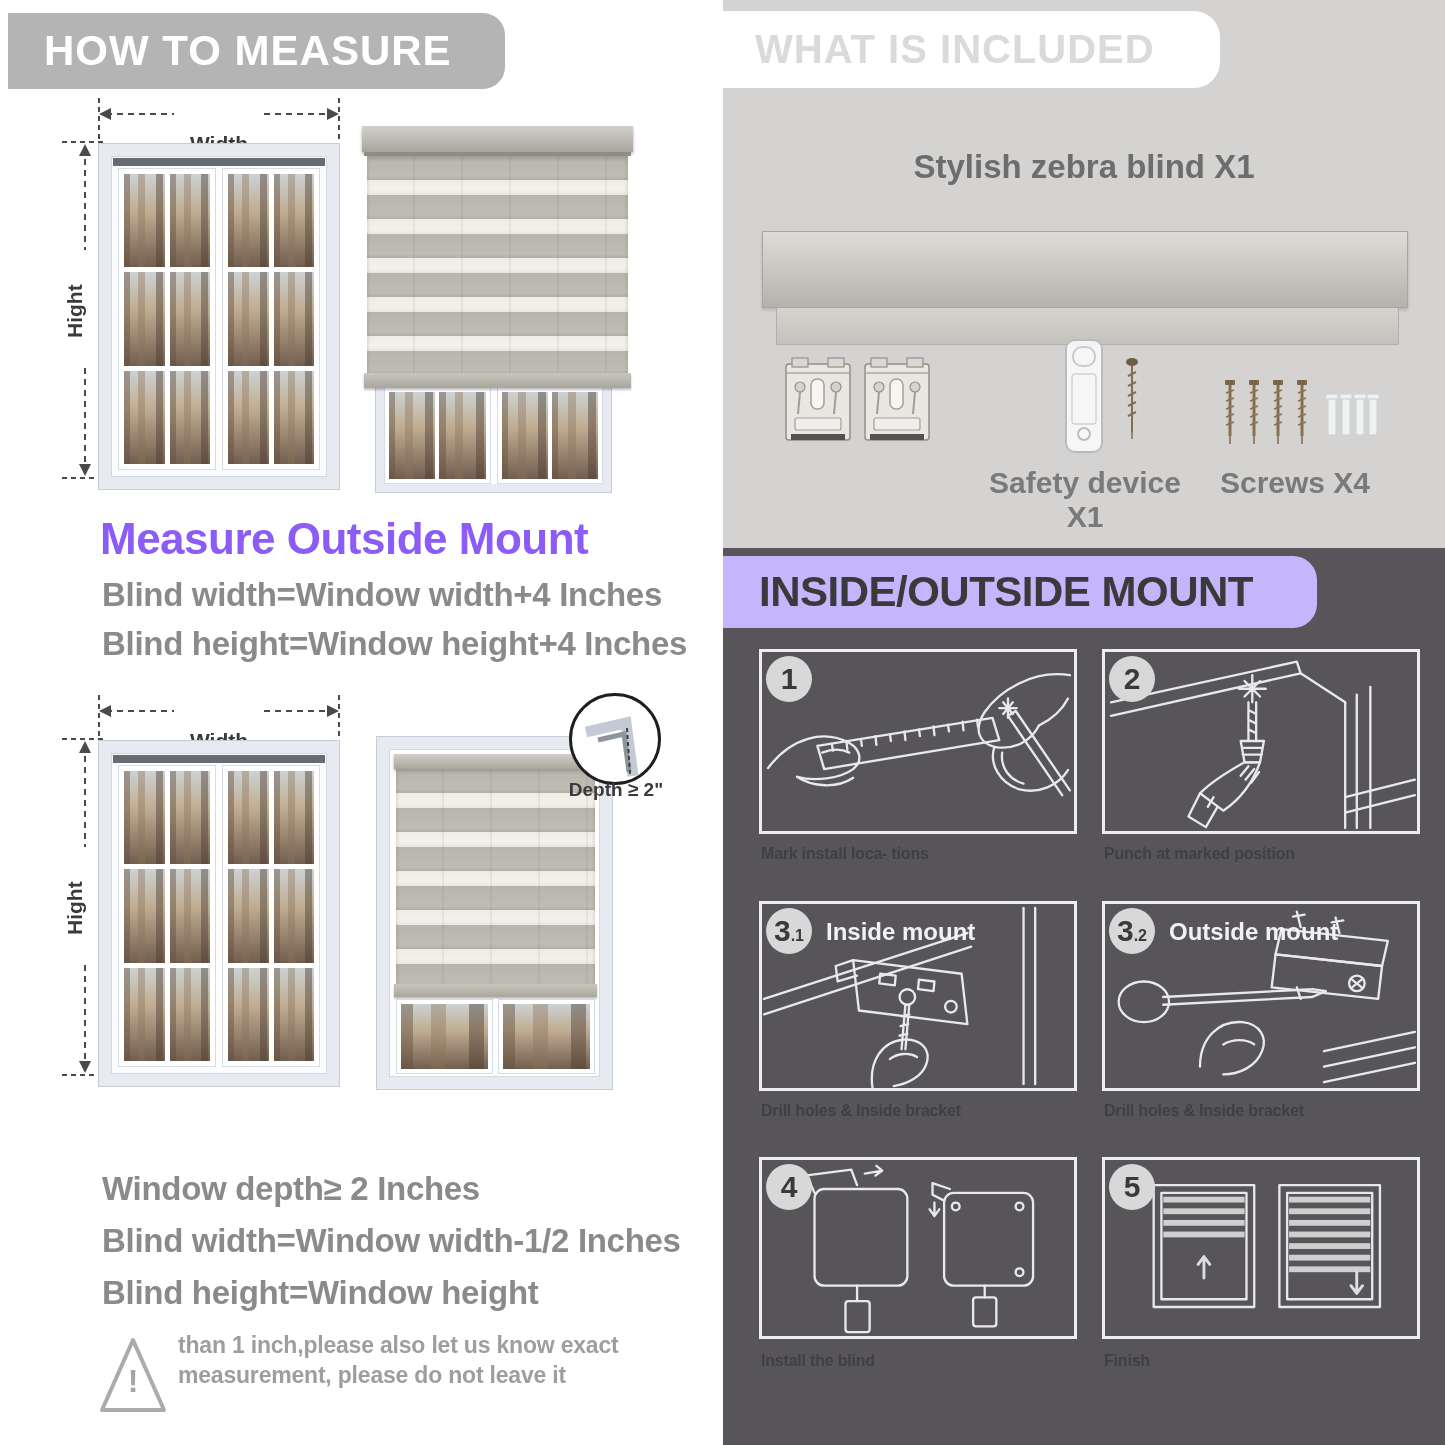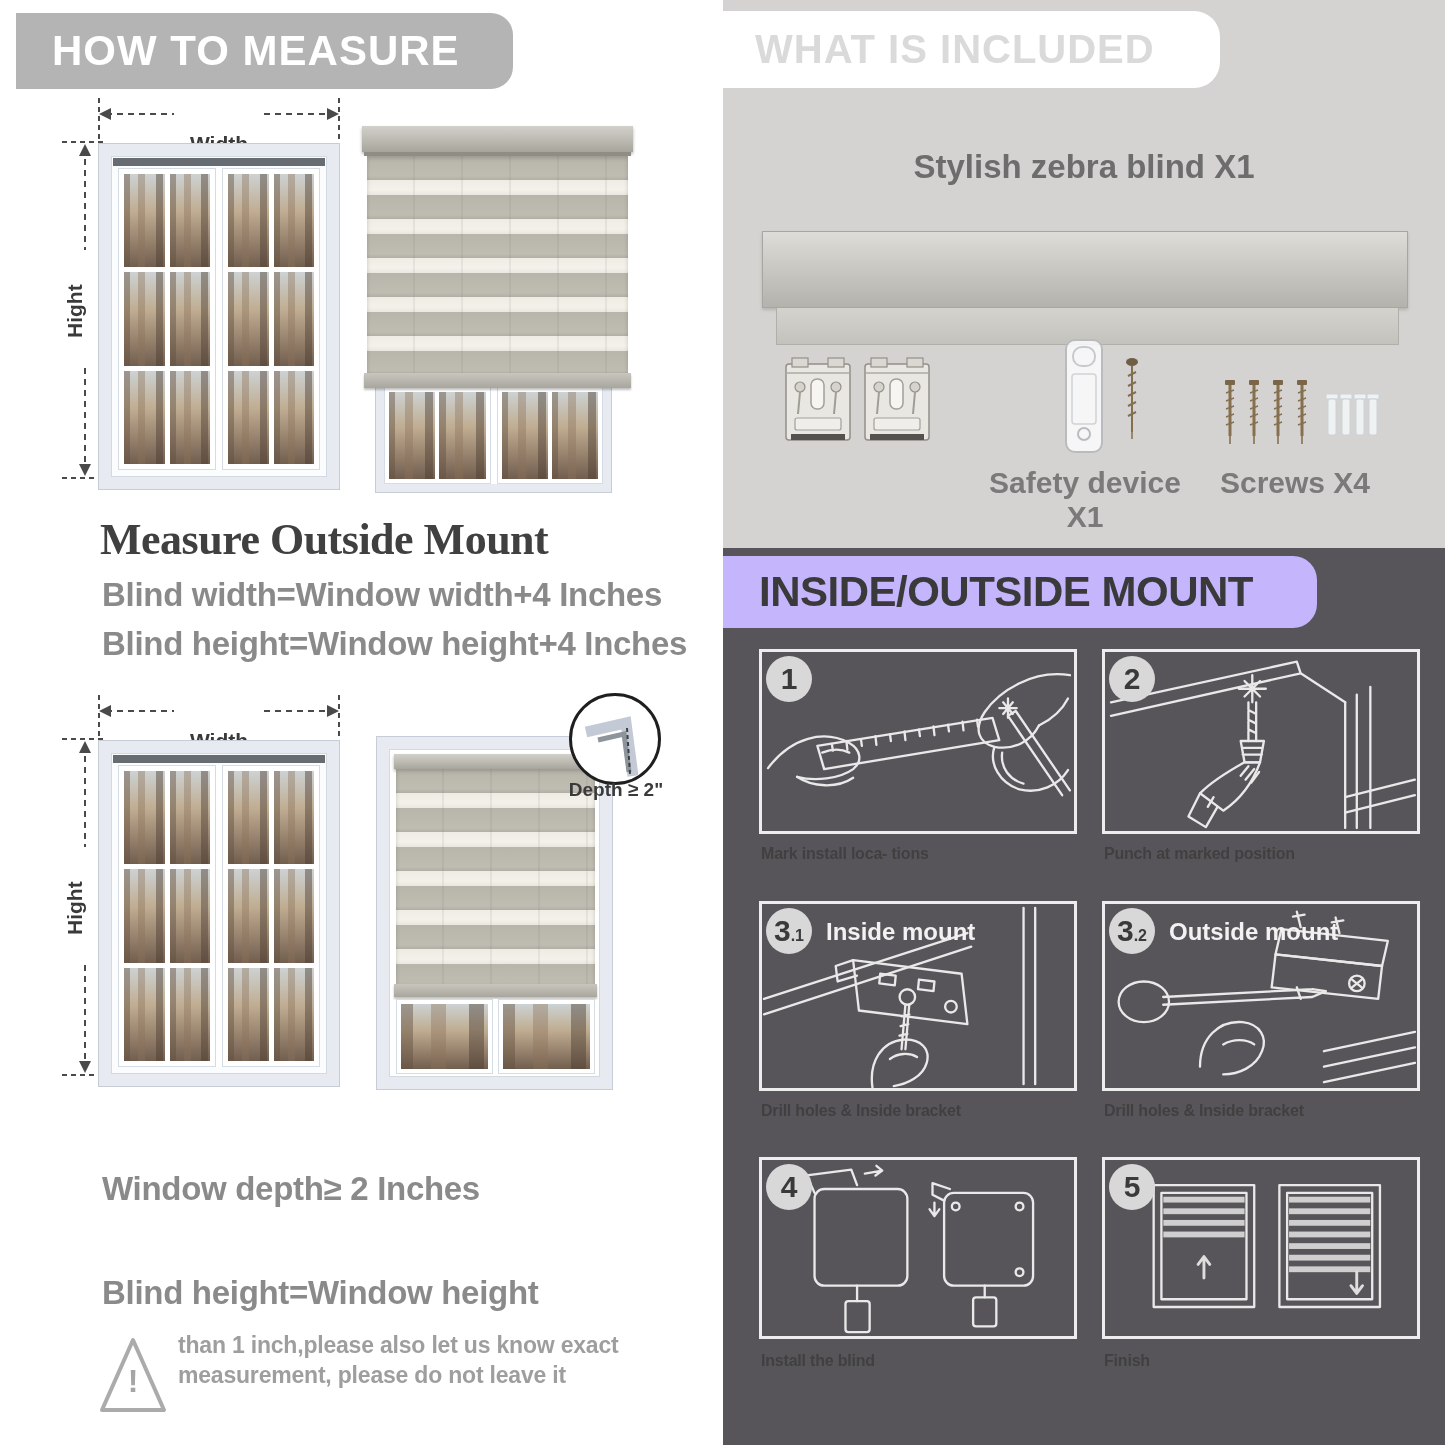--- a/index.html
+++ b/index.html
@@ -1,25 +1,25 @@
 <!DOCTYPE html>
 <html><head>
 <meta charset="utf-8">
 <style>
   html,body{margin:0;padding:0;background:#fff;}
   #canvas{position:relative;width:1445px;height:1445px;overflow:hidden;
           font-family:"Liberation Sans",sans-serif;background:#ffffff;}
   .abs{position:absolute;}
 
   
-  .htm-bar{left:16px;top:13px;width:497px;height:76px;background:#b4b4b4;
+  .htm-bar{left:8px;top:13px;width:497px;height:76px;background:#b4b4b4;
            border-radius:0 22px 22px 0;display:flex;align-items:center;
            padding-left:36px;box-sizing:border-box;color:#fff;font-size:42px;
            font-weight:bold;letter-spacing:1px;}
-  .sec-title{font-size:44px;font-weight:bold;color:#404040;letter-spacing:-0.5px;font-family:Liberation Serif, serif;}
+  .sec-title{font-size:44px;font-weight:bold;color:#8b5cf6;letter-spacing:-0.5px;}
   .sec-line{font-size:33px;font-weight:bold;color:#8a8a8a;letter-spacing:-0.3px;}
   .meas-label{font-size:21px;font-weight:bold;color:#3a3a3a;text-align:center;margin-top:32px;}
   .meas-label-v{font-size:21px;font-weight:bold;color:#3a3a3a;
                 writing-mode:vertical-rl;transform:rotate(180deg);
                 display:flex;align-items:center;justify-content:center;}
   .depth-label{font-size:19px;font-weight:bold;color:#3a3a3a;text-align:center;}
   .warn-line{font-size:23px;font-weight:bold;color:#9e9e9e;line-height:30px;letter-spacing:-0.2px;}
   .warn-mark{font-size:32px;font-weight:bold;color:#a5a5a5;text-align:center;}
 
   
@@ -231,20 +231,21 @@
   <div class="abs mag" style="left:569px;top:693px;width:86px;height:86px;">
     <svg width="86" height="86">
       <path d="M14,36 L54,27 L61,80" stroke="#c3cad6" stroke-width="11" fill="none"></path>
       <path d="M26,44 L52,38 L57,76" stroke="#8e949c" stroke-width="5" fill="none"></path>
       <path d="M55,32 L58,78" stroke="#3d3f42" stroke-width="2" stroke-dasharray="4 3" fill="none"></path>
     </svg>
   </div>
   <div class="abs depth-label" style="left:560px;top:779px;width:112px;">Depth ≥ 2"</div>
 
   <div class="abs sec-line" style="left:102px;top:1170px;">Window depth≥ 2 Inches</div>
+  <div class="abs sec-line" style="left:102px;top:1222px;">Blind width=Window width-1/2 Inches</div>
   <div class="abs sec-line" style="left:102px;top:1274px;">Blind height=Window height</div>
 
   <svg class="abs" style="left:97px;top:1334px;" width="72" height="84">
     <path d="M36,6 L67,76 L5,76 Z" stroke="#ababab" stroke-width="4" fill="none" stroke-linejoin="round"></path>
   </svg>
   <div class="abs warn-mark" style="left:97px;top:1363px;width:72px;">!</div>
   <div class="abs" style="left:178px;top:1330px;width:470px;">
     <div class="warn-line">than 1 inch,please also let us know exact</div>
     <div class="warn-line">measurement, please do not leave it</div>
   </div>

